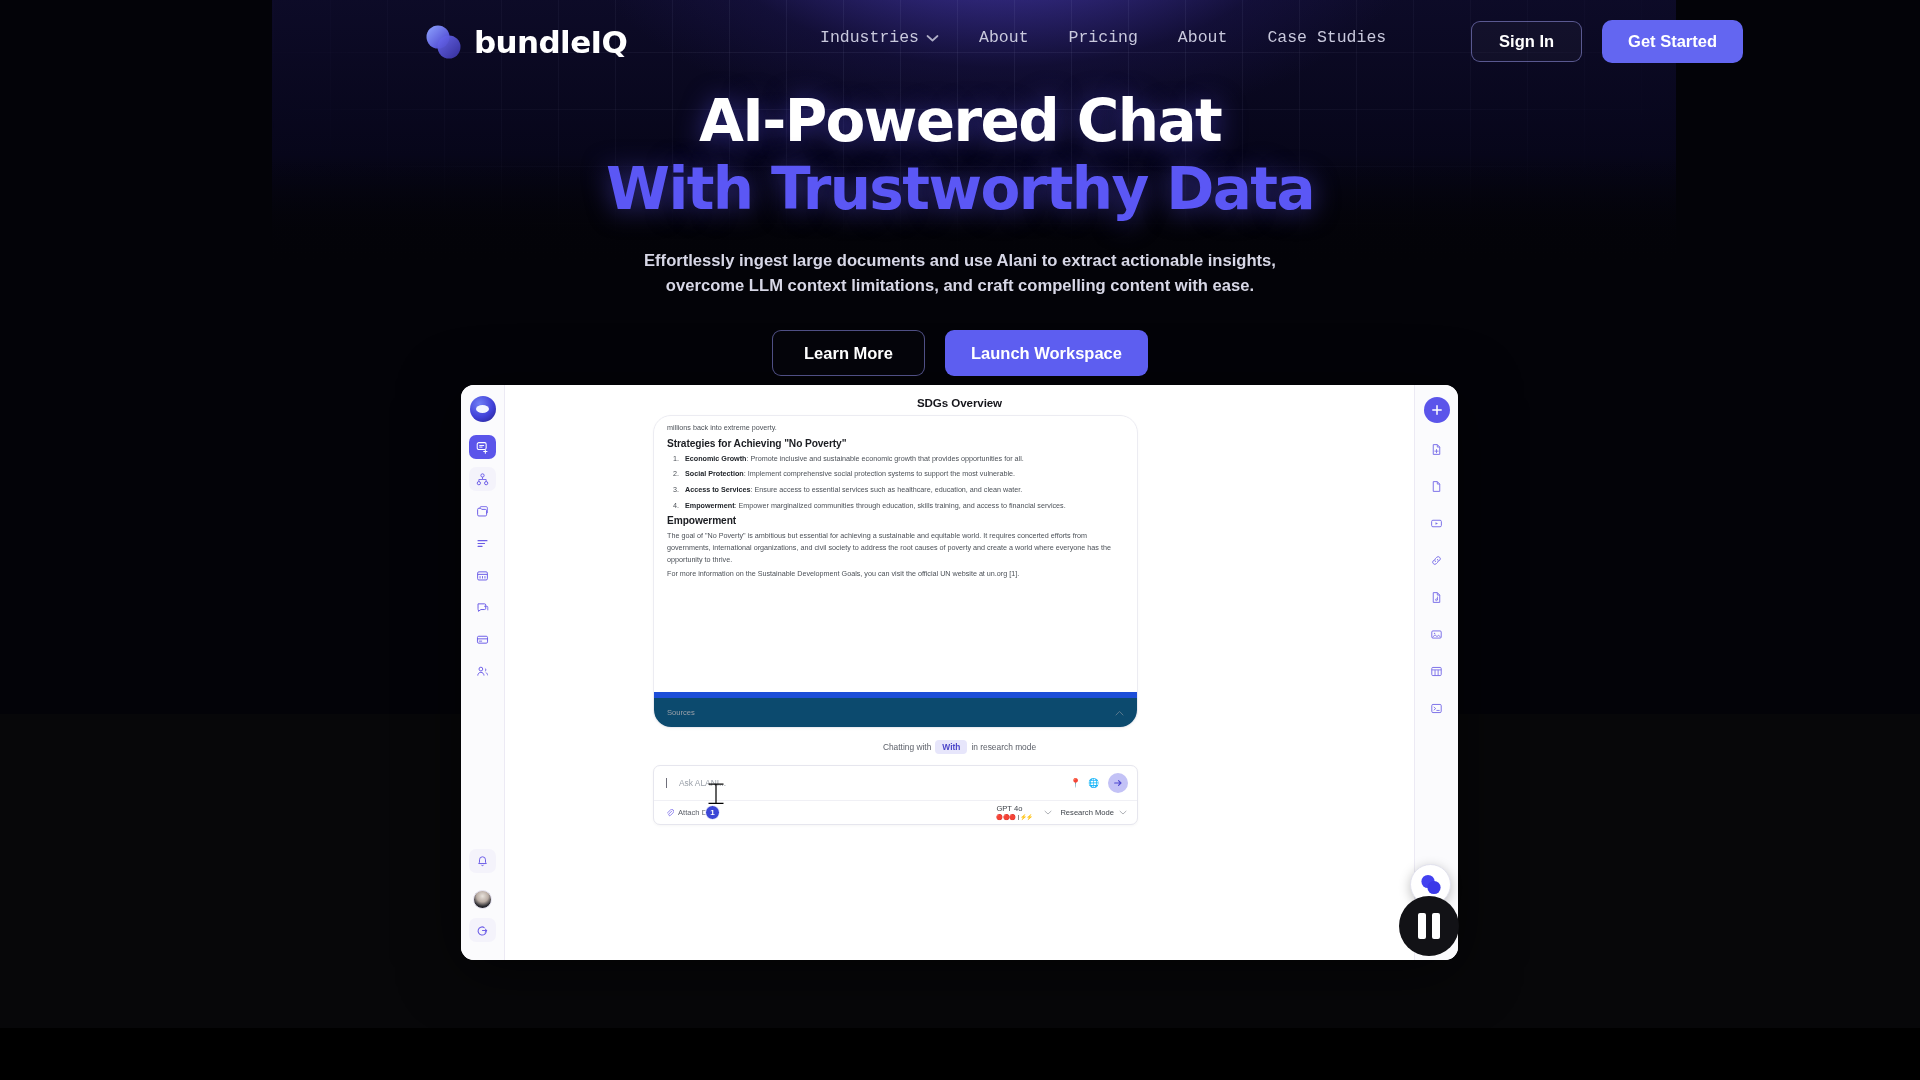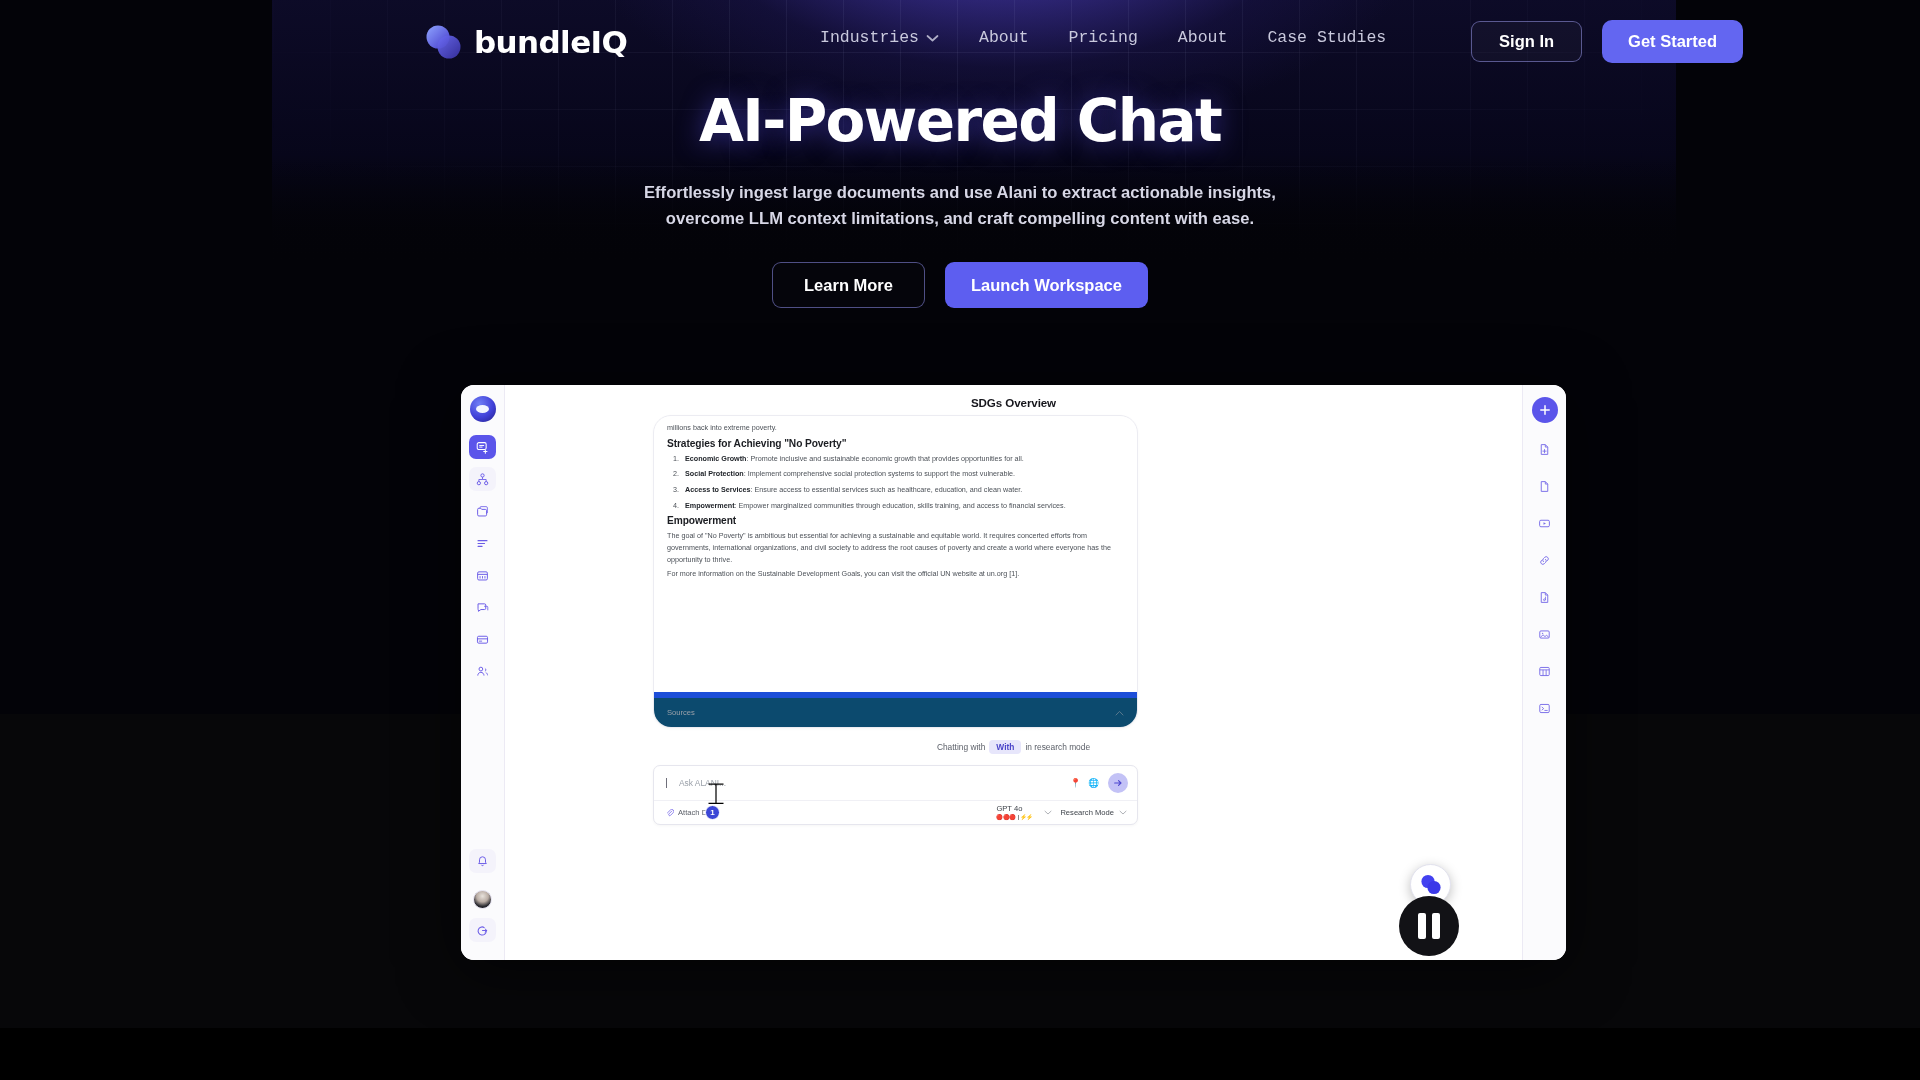--- a/index.html
+++ b/index.html
@@ -142,21 +142,21 @@
     border: none; border-radius: 9px;
     background: #5d5ef0;
     color: #ffffff; font-size: 16.5px; font-weight: 600;
     cursor: pointer; white-space: nowrap;
   }
 
   
   .app-card {
     position: absolute;
     left: 461px; top: 385px;
-    width: 1105px; height: 575px;
+    width: 997px; height: 575px;
     background: #ffffff;
     border-radius: 13px;
     overflow: hidden;
     display: flex;
     box-shadow: 0 10px 60px rgba(0,0,0,0.6);
     justify-content: space-between;
   }
 
   
   .rail-left {
@@ -460,20 +460,21 @@
 
     <div class="nav-actions">
       <button class="btn-signin">Sign In</button>
       <button class="btn-getstarted">Get Started</button>
     </div>
   </div>
 
   <div class="hero">
     <h1 class="h1">
       <span>AI-Powered Chat</span>
+      <span class="h1-accent">With Trustworthy Data</span>
     </h1>
     <p class="sub">
       <span>Effortlessly ingest large documents and use Alani to extract actionable insights,</span><br>
       <span>overcome LLM context limitations, and craft compelling content with ease.</span>
     </p>
     <div class="cta-row">
       <button class="btn-learn">Learn More</button>
       <button class="btn-launch">Launch Workspace</button>
     </div>
   </div>

